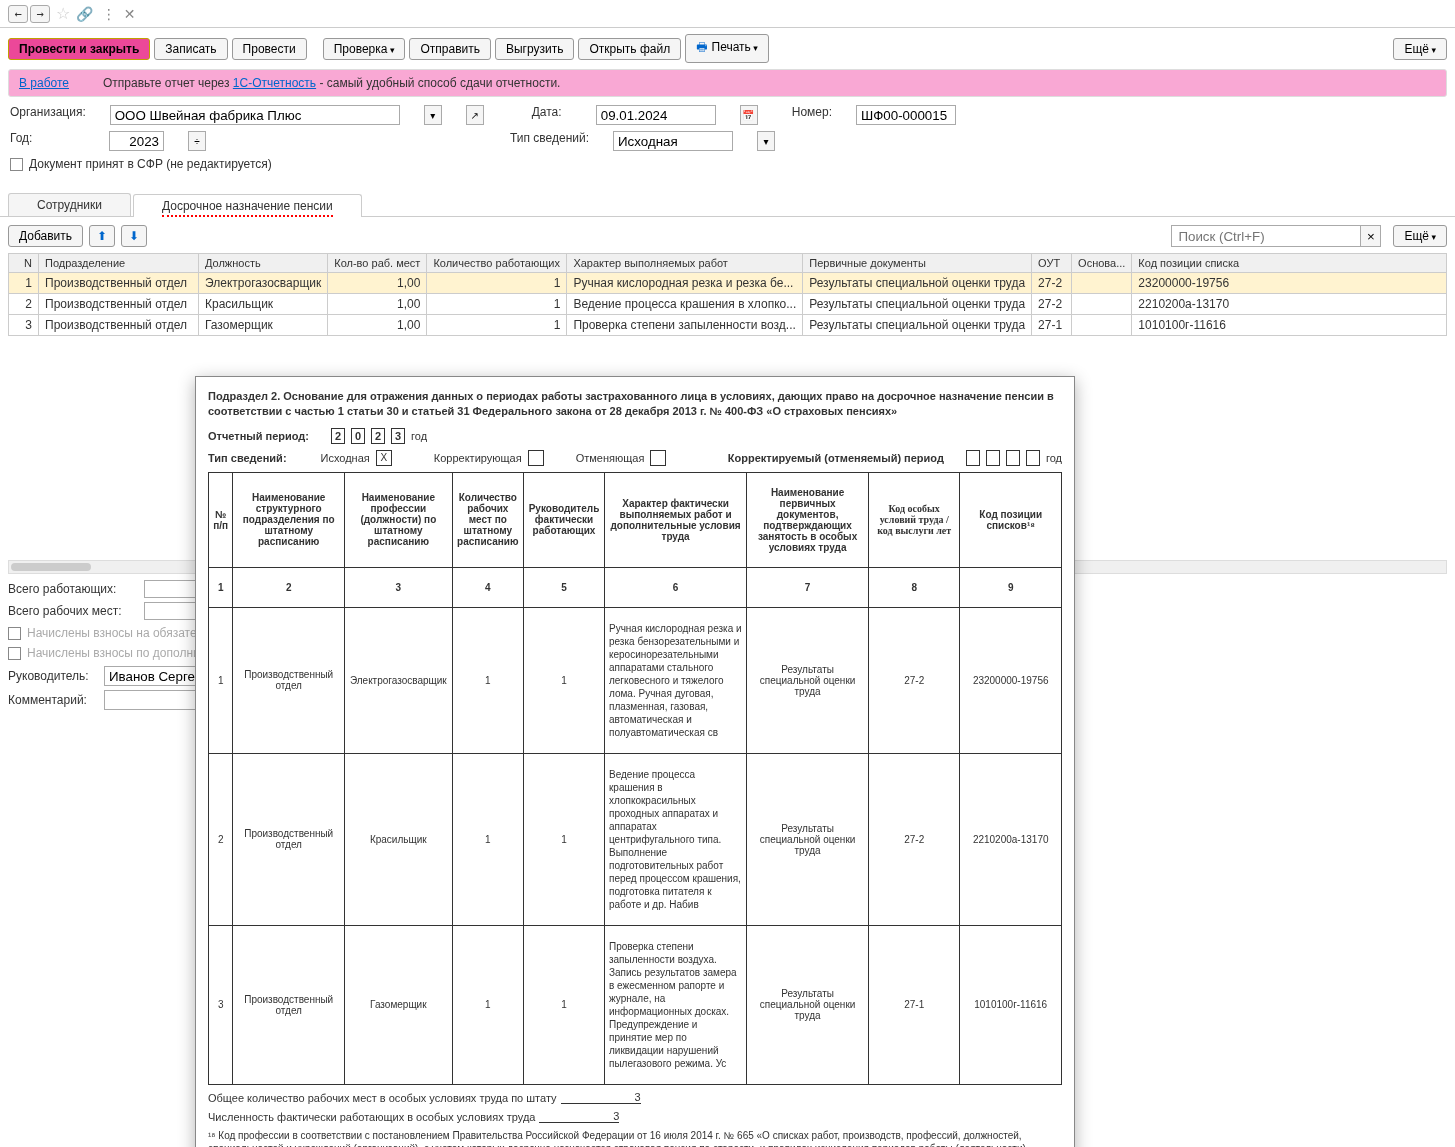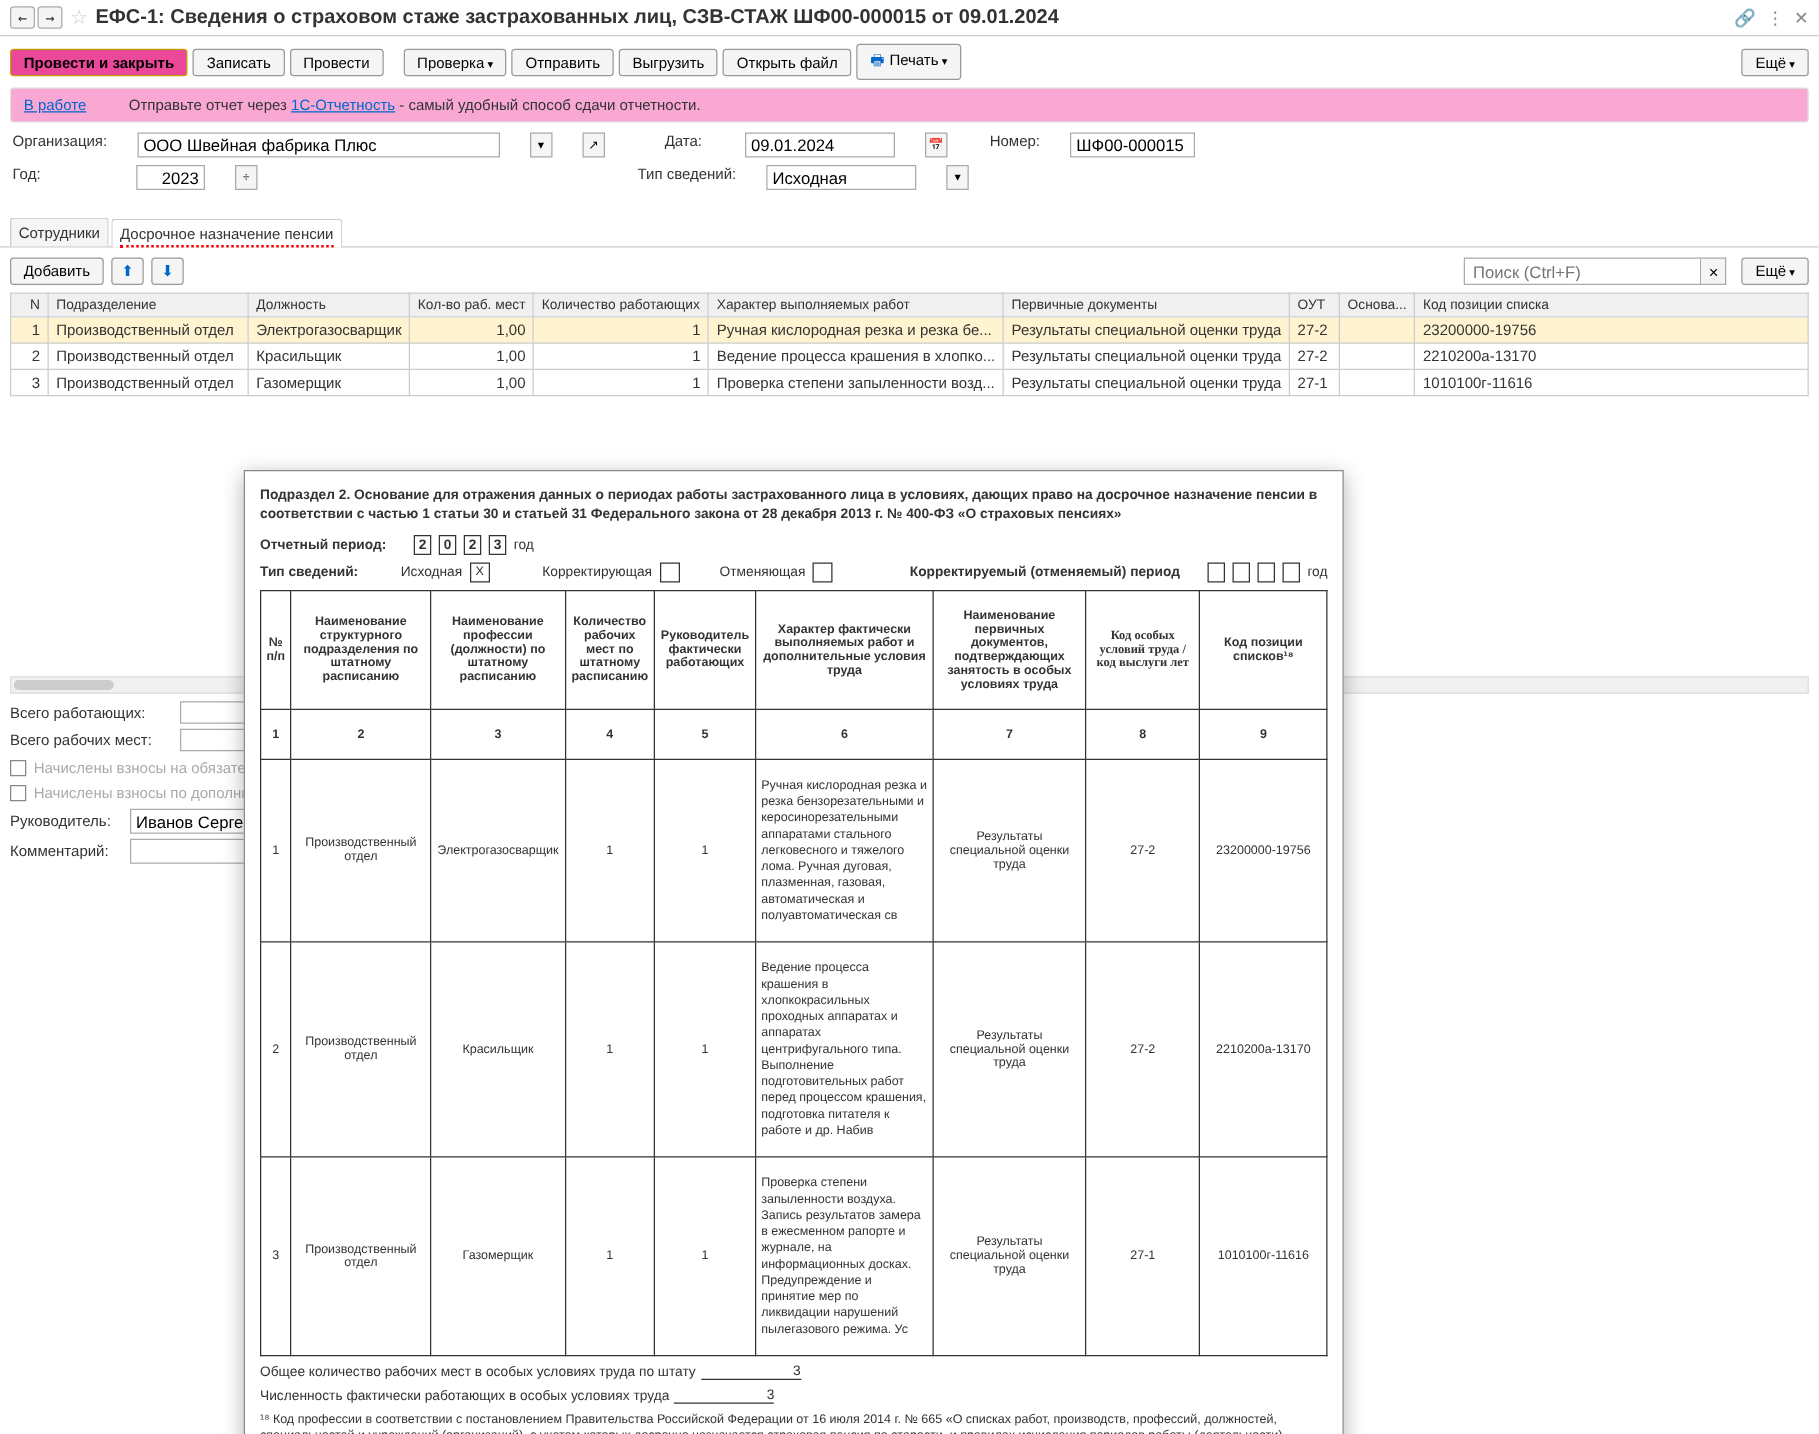--- a/index.html
+++ b/index.html
@@ -26,21 +26,21 @@
 .input{border:1px solid #aaa;padding:2px 4px;height:20px;background:#fff}
 .input-wide{width:290px}
 .input-date{width:120px}
 .input-num{width:80px}
 .input-yr{width:55px}
 .mini-btn{width:18px;height:20px;border:1px solid #aaa;background:#f5f5f5;cursor:pointer;font-size:10px}
 .green-link{color:#008800;text-decoration:underline dotted;cursor:pointer;line-height:1.4}
 .checkbox-row{display:flex;align-items:center;gap:6px;margin:6px 0}
 .checkbox{width:13px;height:13px;border:1px solid #888}
 .tabs{display:flex;margin-top:8px;padding-left:8px}
-.tab{padding:4px 6px;border:1px solid #ccc;border-bottom:none;background:#f5f5f5;cursor:pointer;border-radius:3px 3px 0 0;margin-right:2px}
+.tab{padding:4px 28px;border:1px solid #ccc;border-bottom:none;background:#f5f5f5;cursor:pointer;border-radius:3px 3px 0 0;margin-right:2px}
 .tab.active{background:#fff;position:relative;top:1px}
 .tab-accent{border-bottom:2px dotted red;padding-bottom:2px}
 .tab-body{border-top:1px solid #ccc;padding:8px}
 .sub-toolbar{display:flex;gap:6px;align-items:center;margin-bottom:6px}
 .arrow-btn{width:26px;height:22px;border:1px solid #999;background:#f5f5f5;border-radius:3px;display:flex;align-items:center;justify-content:center;cursor:pointer}
 .search-box{margin-left:auto;display:flex}
 .search-box input{width:190px;height:22px;border:1px solid #aaa;padding:2px 6px;color:#0369a1}
 .search-box .clear{width:20px;border:1px solid #aaa;border-left:none;background:#f5f5f5}
 .grid{width:100%;border-collapse:collapse;margin-bottom:6px}
 .grid th,.grid td{border:1px solid #ccc;padding:3px 6px;text-align:left;font-weight:normal;white-space:nowrap;overflow:hidden}
@@ -68,21 +68,20 @@
 </style>
 </head>
 <body>
 
 <div class="titlebar">
   <div class="nav">
     <div class="nav-btn">←</div>
     <div class="nav-btn">→</div>
   </div>
   <span class="star">☆</span>
-  <div class="title">ЕФС-1: Сведения о страховом стаже застрахованных лиц, СЗВ-СТАЖ ШФ00-000015 от 09.01.2024</div>
   <div class="titlebar-right">
     <span>🔗</span>
     <span>⋮</span>
     <span>✕</span>
   </div>
 </div>
 
 <div class="toolbar">
   <button class="btn btn-yellow">Провести и закрыть</button>
   <button class="btn">Записать</button>
@@ -113,20 +112,24 @@
     <span style="margin-left:10px">Номер:</span>
     <input class="input input-num" style="width: 100px;" value="ШФ00-000015">
   </div>
   <div class="form-row">
     <span class="label">Год:</span>
     <input class="input input-yr" style="text-align: right;" value="2023">
     <button class="mini-btn">÷</button>
     <span style="margin-left:280px">Тип сведений:</span>
     <input class="input input-date" value="Исходная" style="">
     <button class="mini-btn">▾</button>
+  </div>
+  <div class="checkbox-row">
+    <span class="checkbox"></span>
+    <span>Документ принят в СФР (не редактируется)</span>
   </div>
 </div>
 
 <div class="tabs">
   <div class="tab">Сотрудники</div>
   <div class="tab active"><span class="tab-accent">Досрочное назначение пенсии</span></div>
 </div>
 
 <div class="tab-body">
   <div class="sub-toolbar">

